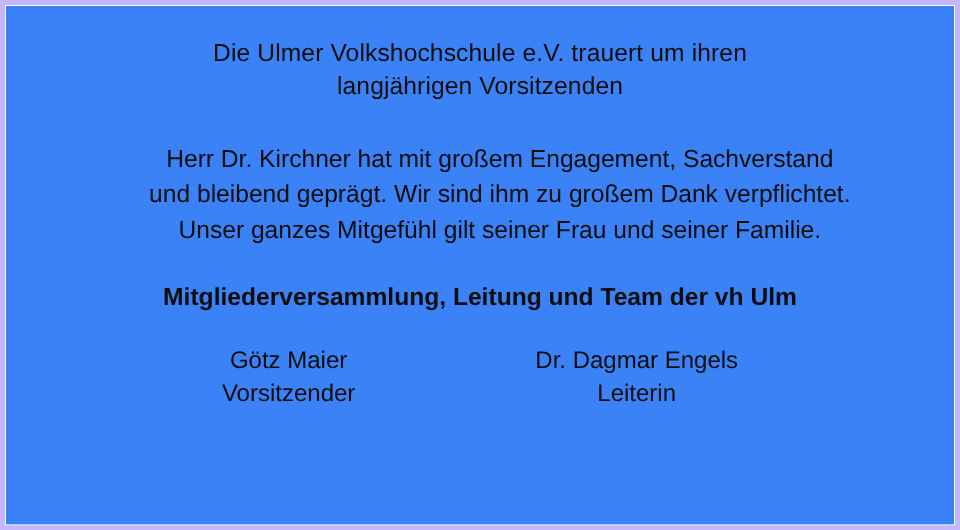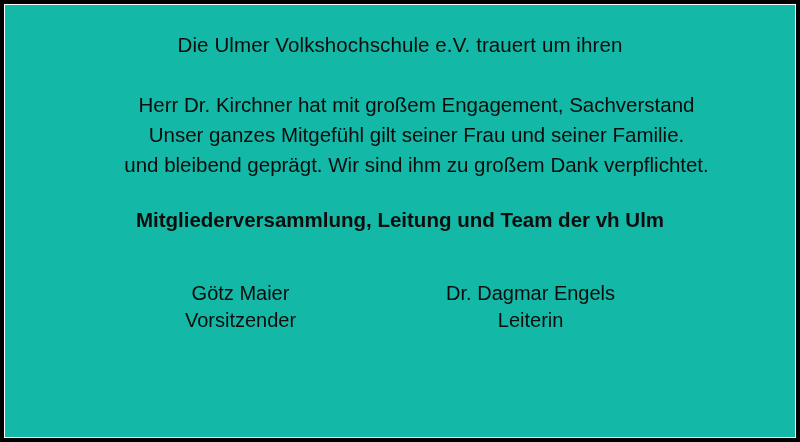--- a/index.html
+++ b/index.html
@@ -10,22 +10,22 @@
   body {
     width: 800px;
     height: 442px;
     font-family: "Liberation Sans", sans-serif;
     color: #0d0d0d;
   }
   .obituary-frame {
     box-sizing: border-box;
     width: 800px;
     height: 442px;
-    border: 4px solid #000000;
-    background: #14b8a6;
+    border: 4px solid #c4b5fd;
+    background: #3b82f6;
     padding: 0;
     position: relative;
   }
   .obituary-inner {
     box-sizing: border-box;
     width: 100%;
     height: 100%;
     border: 1px solid #ffffff;
     padding: 26px 34px 18px 34px;
     display: flex;
@@ -73,41 +73,41 @@
     display: flex;
     justify-content: center;
     gap: 150px;
   }
   .sig {
     font-size: 20px;
     line-height: 1.35;
   }
   .sig .sig-name {
     display: block;
-    margin-top: 19px;
   }
   .sig .sig-role {
     display: block;
   }
 </style>
 </head>
 <body>
 
 <div class="obituary-frame">
   <div class="obituary-inner">
 
     <p class="intro">
       <span>Die Ulmer Volkshochschule e.V. trauert um ihren</span>
+      <span class="line2">langjährigen Vorsitzenden</span>
     </p>
 
 
     <p class="body-text">
       <span>Herr Dr. Kirchner hat mit großem Engagement, Sachverstand</span>
+      <span>und bleibend geprägt. Wir sind ihm zu großem Dank verpflichtet.</span>
       <span>Unser ganzes Mitgefühl gilt seiner Frau und seiner Familie.</span>
-      <span>und bleibend geprägt. Wir sind ihm zu großem Dank verpflichtet.</span>
     </p>
 
     <p class="org-line">Mitgliederversammlung, Leitung und Team der vh Ulm</p>
 
     <div class="signatures">
       <div class="sig">
         <span class="sig-name">Götz Maier</span>
         <span class="sig-role">Vorsitzender</span>
       </div>
       <div class="sig">

